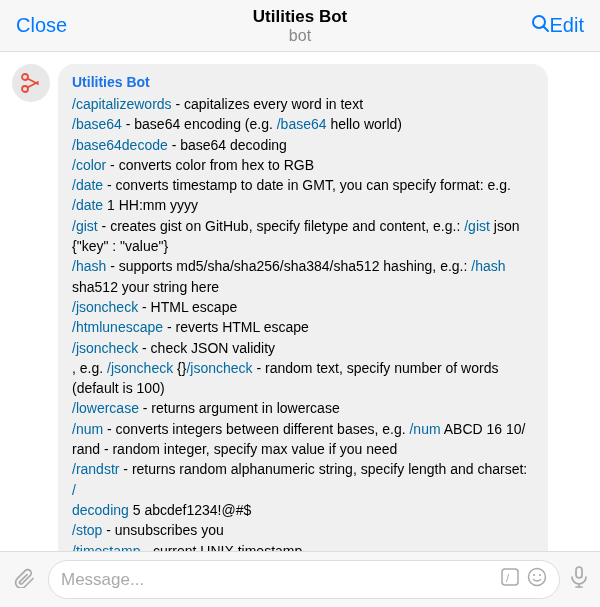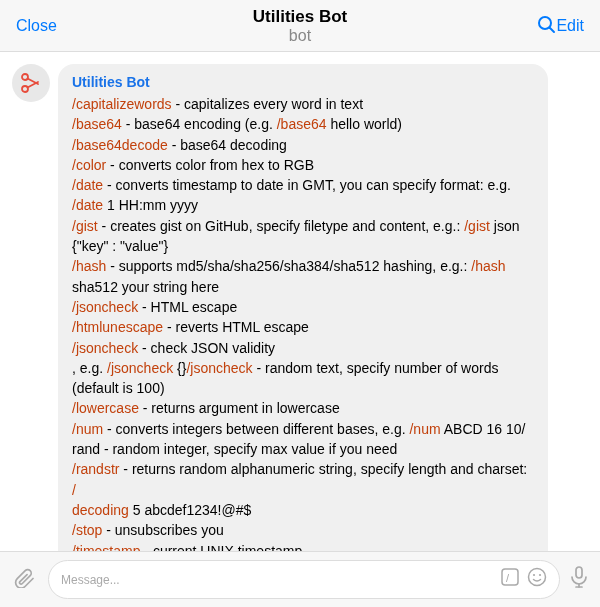--- a/index.html
+++ b/index.html
@@ -42,21 +42,21 @@
     }
     .header-subtitle {
       font-size: 16px;
       color: #888;
     }
     .header-right {
       display: flex;
       align-items: center;
     }
     .header-btn {
-      font-size: 16px;
+      font-size: 20px;
       color: #007aff;
       background: none;
       border: none;
       cursor: pointer;
     }
 
     
     .chat-area {
       flex: 1;
       overflow-y: auto;
@@ -99,21 +99,21 @@
       margin-bottom: 4px;
     }
 
     .bubble-text {
       font-size: 14px;
       line-height: 1.45;
       color: #000;
     }
 
     .bubble-text .cmd {
-      color: #c2410c;
+      color: #0369a1;
     }
 
     
     .input-bar {
       display: flex;
       align-items: center;
       padding: 8px 10px;
       border-top: 1px solid #ddd;
       background: #f7f7f7;
       gap: 8px;
@@ -134,21 +134,21 @@
       border-radius: 20px;
       display: flex;
       align-items: center;
       padding: 6px 12px;
       gap: 6px;
     }
     .input-field {
       flex: 1;
       border: none;
       outline: none;
-      font-size: 12px;
+      font-size: 17px;
       color: #000;
       background: transparent;
     }
     .input-field::placeholder { color: #aaa; }
     .input-right-icons {
       display: flex;
       align-items: center;
       gap: 8px;
       color: #888;
     }

